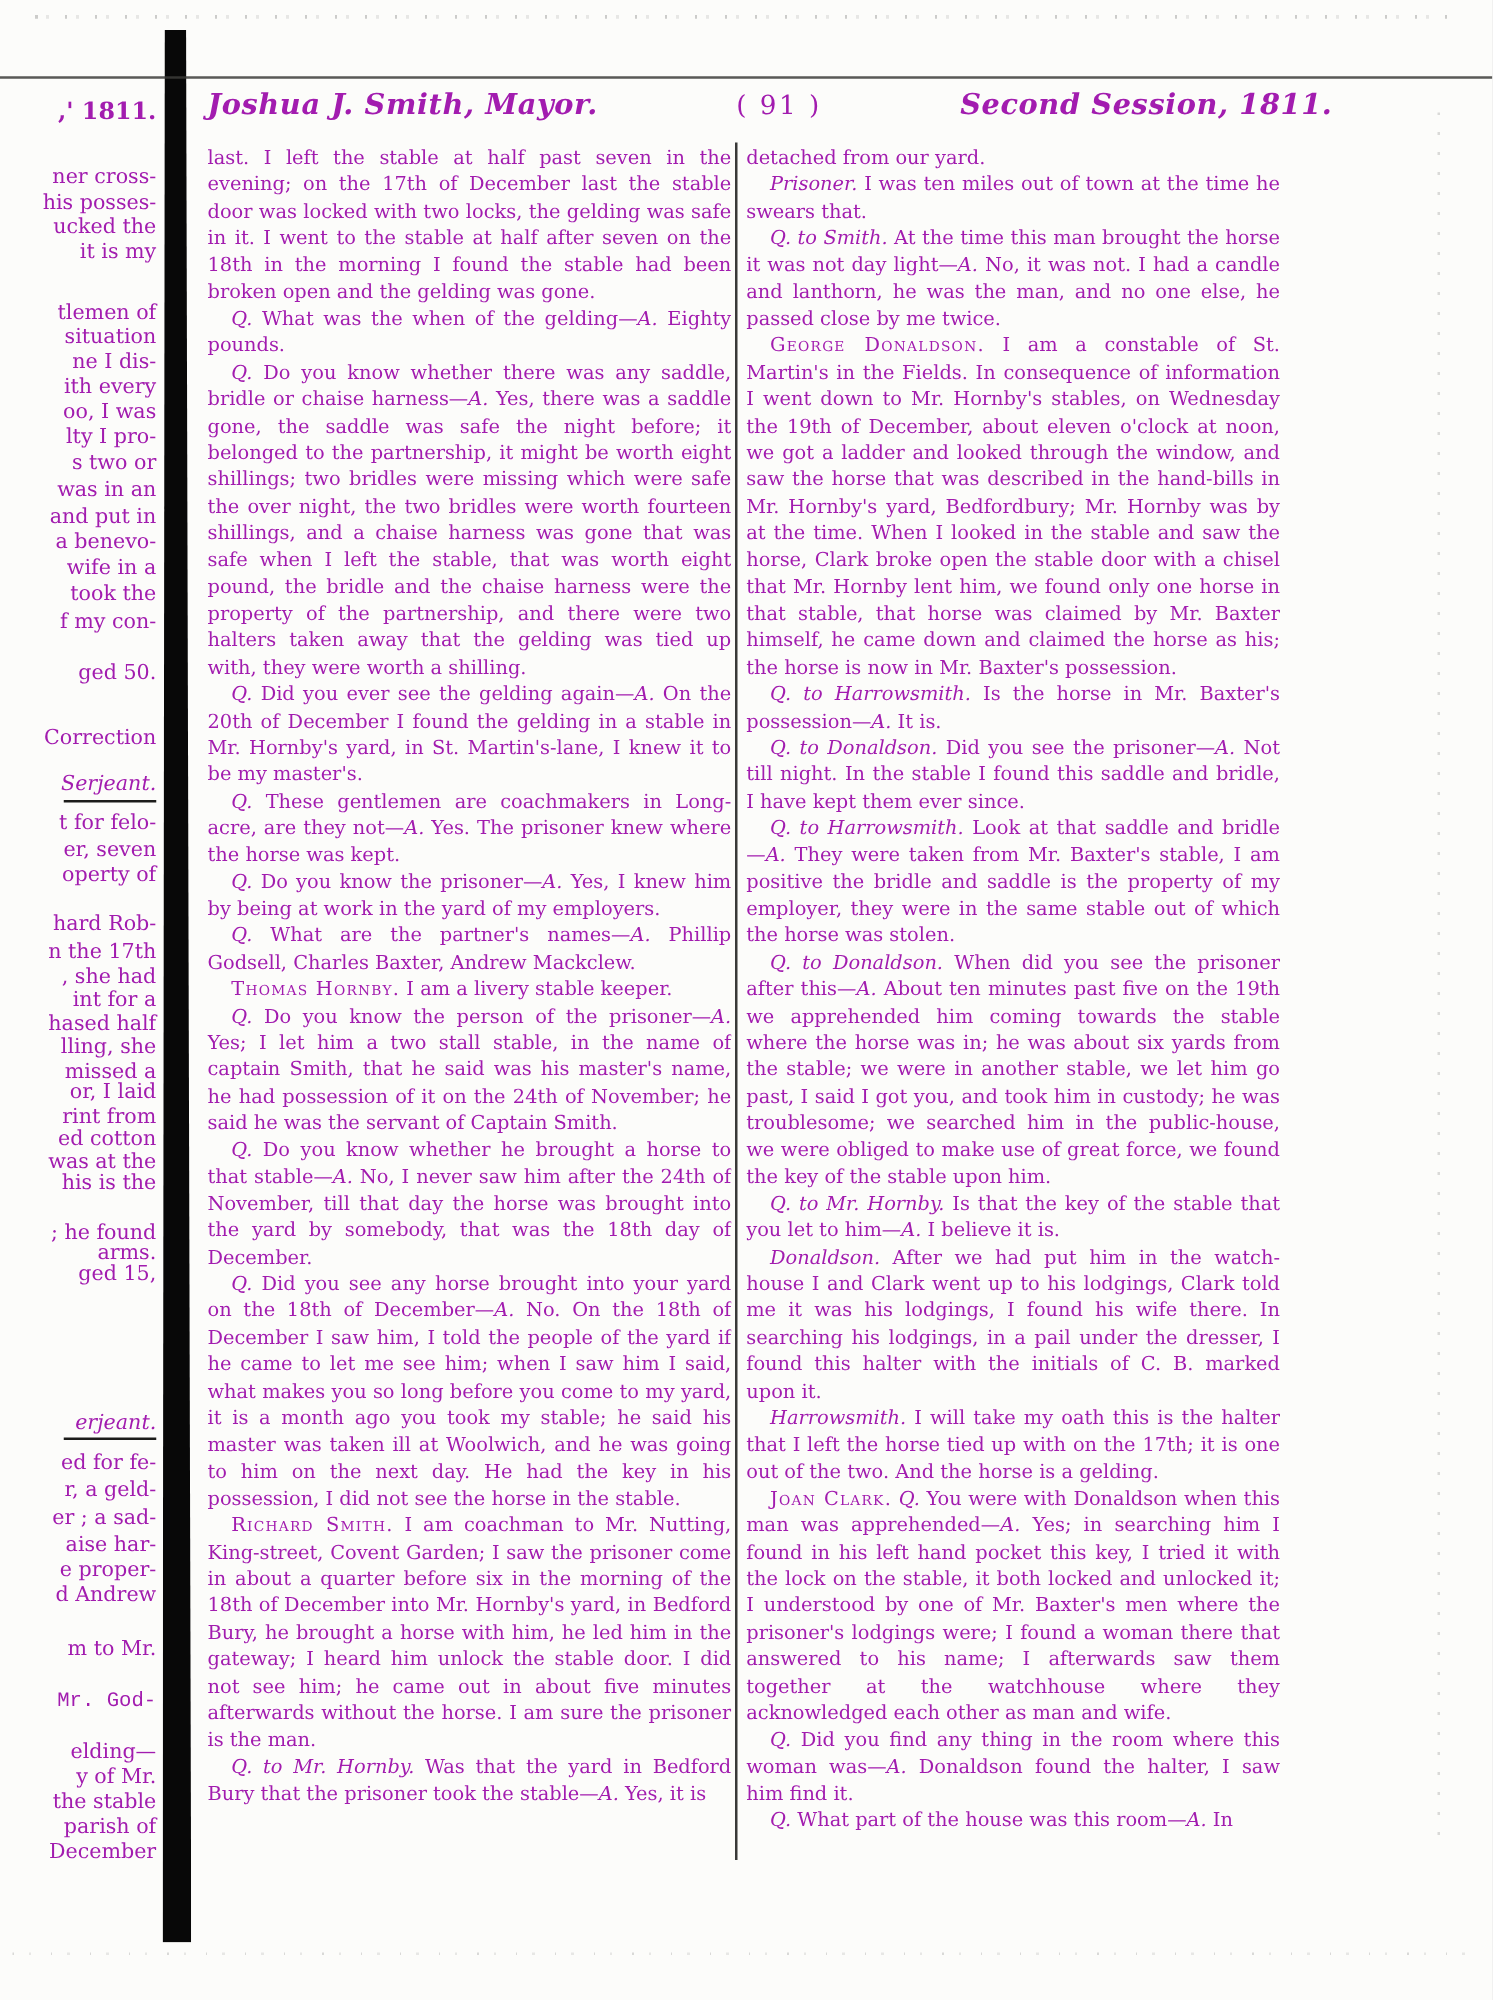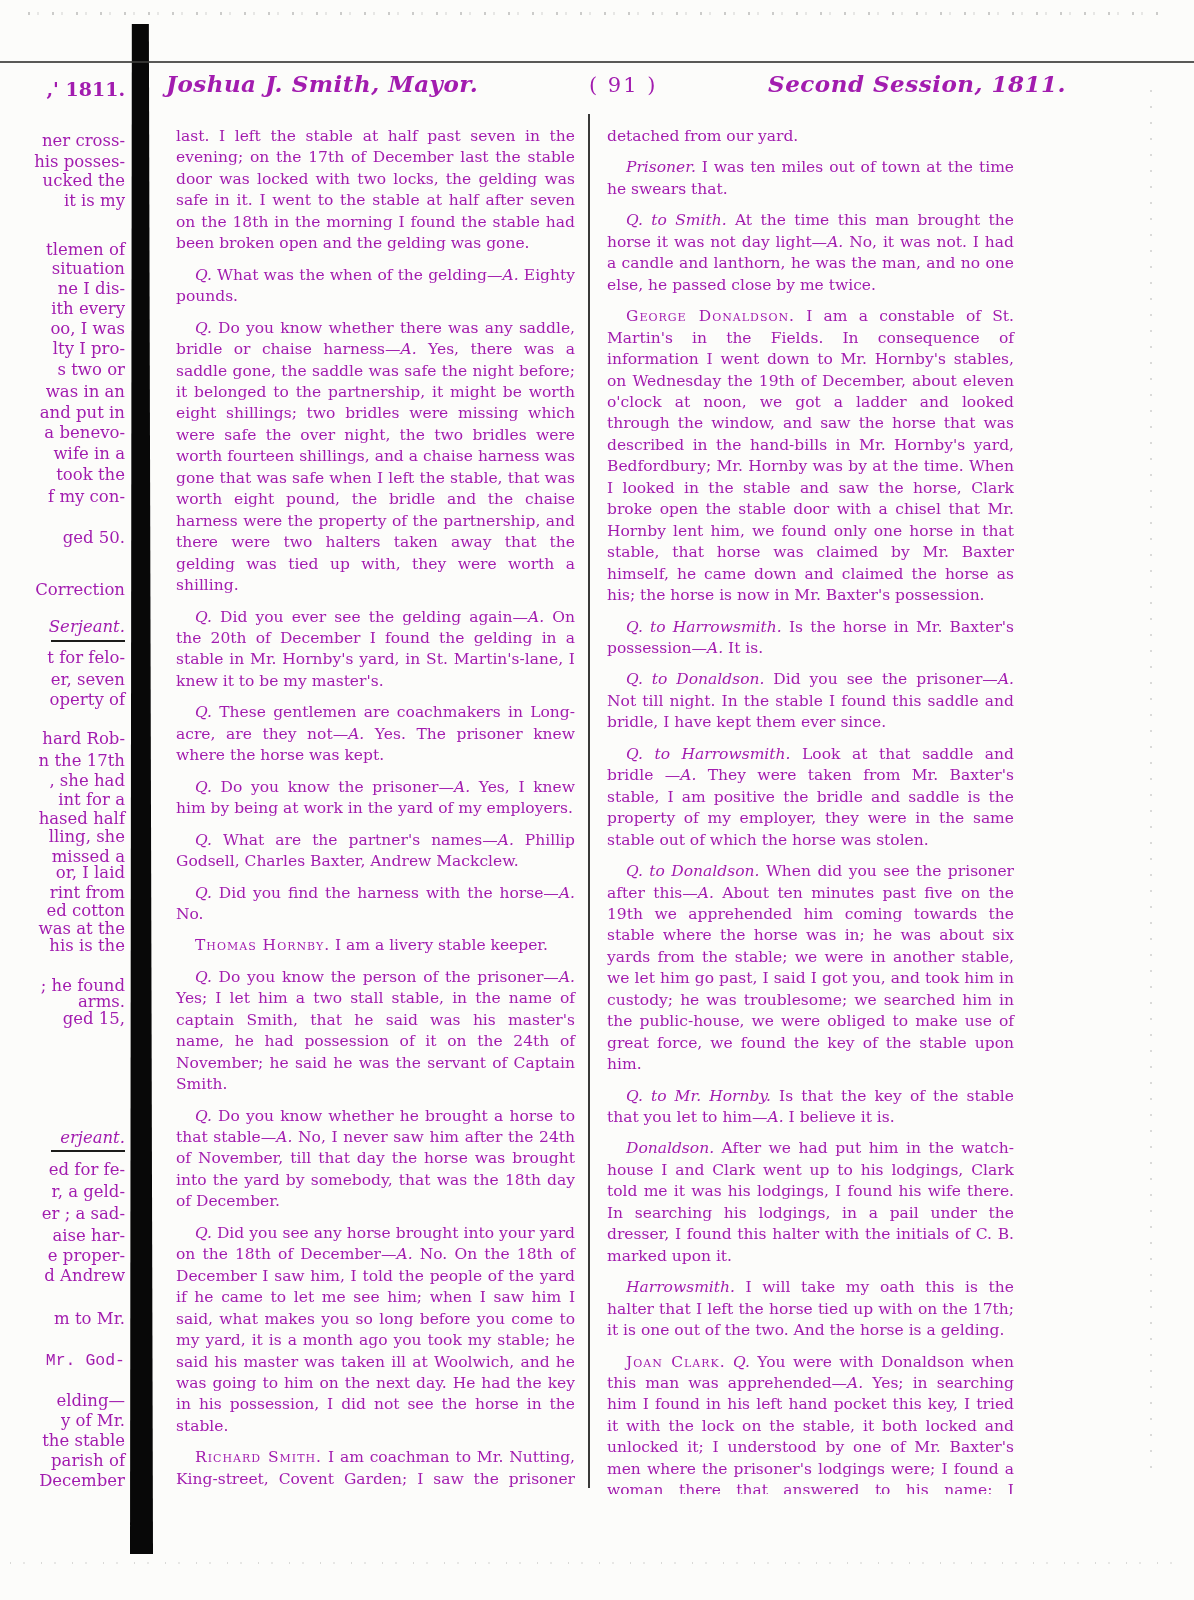--- a/index.html
+++ b/index.html
@@ -56,21 +56,21 @@
   .col{
     position:absolute;top:116px;height:1378px;overflow:hidden;
     font-size:15.5px;line-height:21.45px;text-align:justify;
   }
   .col-left{left:166px;width:419px;}
   .col-right{left:597px;width:427px;}
   .col-divider{
     position:absolute;left:588px;top:114px;width:2px;height:1374px;
     background:#242422;opacity:.9;
   }
-  .col p{margin:10px;text-indent:19px;}
+  .col p{margin:0;text-indent:19px;}
   .col p.ni{text-indent:0;}
   .seg-i{font-style:italic;}
   .seg-sc{font-variant:small-caps;letter-spacing:1px;}
 </style>
 </head>
 <body>
 
 <div class="page">
   <div class="noise-top"></div>
   <div class="noise-bottom"></div>
@@ -143,21 +143,20 @@
   </div>
 
   <div class="col col-left">
       <p class="ni"><span>last.  I left the stable at half past seven in the evening; on the 17th of December last the stable door was locked with two locks, the gelding was safe in it.  I went to the stable at half after seven on the 18th in the morning I found the stable had been broken open and the gelding was gone.</span></p>
       <p><span class="seg-i">Q.</span><span> What was the when of the gelding—</span><span class="seg-i">A.</span><span> Eighty pounds.</span></p>
       <p><span class="seg-i">Q.</span><span> Do you know whether there was any saddle, bridle or chaise harness—</span><span class="seg-i">A.</span><span> Yes, there was a saddle gone, the saddle was safe the night before; it belonged to the partnership, it might be worth eight shillings; two bridles were missing which were safe the over night, the two bridles were worth fourteen shillings, and a chaise harness was gone that was safe when I left the stable, that was worth eight pound, the bridle and the chaise harness were the property of the partnership, and there were two halters taken away that the gelding was tied up with, they were worth a shilling.</span></p>
       <p><span class="seg-i">Q.</span><span> Did you ever see the gelding again—</span><span class="seg-i">A.</span><span> On the 20th of December I found the gelding in a stable in Mr. Hornby's yard, in St. Martin's-lane, I knew it to be my master's.</span></p>
       <p><span class="seg-i">Q.</span><span> These gentlemen are coachmakers in Long-acre, are they not—</span><span class="seg-i">A.</span><span> Yes.  The prisoner knew where the horse was kept.</span></p>
       <p><span class="seg-i">Q.</span><span> Do you know the prisoner—</span><span class="seg-i">A.</span><span> Yes, I knew him by being at work in the yard of my employers.</span></p>
       <p><span class="seg-i">Q.</span><span> What are the partner's names—</span><span class="seg-i">A.</span><span> Phillip Godsell, Charles Baxter, Andrew Mackclew.</span></p>
-      <p><span class="seg-i">Q.</span><span> Did you find the harness with the horse—</span><span class="seg-i">A.</span><span> No.</span></p>
       <p><span class="seg-sc">Thomas Hornby.</span><span>  I am a livery stable keeper.</span></p>
       <p><span class="seg-i">Q.</span><span> Do you know the person of the prisoner—</span><span class="seg-i">A.</span><span> Yes; I let him a two stall stable, in the name of captain Smith, that he said was his master's name, he had possession of it on the 24th of November; he said he was the servant of Captain Smith.</span></p>
       <p><span class="seg-i">Q.</span><span> Do you know whether he brought a horse to that stable—</span><span class="seg-i">A.</span><span> No, I never saw him after the 24th of November, till that day the horse was brought into the yard by somebody, that was the 18th day of December.</span></p>
       <p><span class="seg-i">Q.</span><span> Did you see any horse brought into your yard on the 18th of December—</span><span class="seg-i">A.</span><span> No.  On the 18th of December I saw him, I told the people of the yard if he came to let me see him; when I saw him I said, what makes you so long before you come to my yard, it is a month ago you took my stable; he said his master was taken ill at Woolwich, and he was going to him on the next day.  He had the key in his possession, I did not see the horse in the stable.</span></p>
       <p><span class="seg-sc">Richard Smith.</span><span>  I am coachman to Mr. Nutting, King-street, Covent Garden; I saw the prisoner come in about a quarter before six in the morning of the 18th of December into Mr. Hornby's yard, in Bedford Bury, he brought a horse with him, he led him in the gateway; I heard him unlock the stable door.  I did not see him; he came out in about five minutes afterwards without the horse.  I am sure the prisoner is the man.</span></p>
       <p><span class="seg-i">Q. to Mr. Hornby.</span><span> Was that the yard in Bedford Bury that the prisoner took the stable—</span><span class="seg-i">A.</span><span> Yes, it is</span></p>
     </div>
   <div class="col-divider"></div>
   <div class="col col-right">
       <p class="ni"><span>detached from our yard.</span></p>

